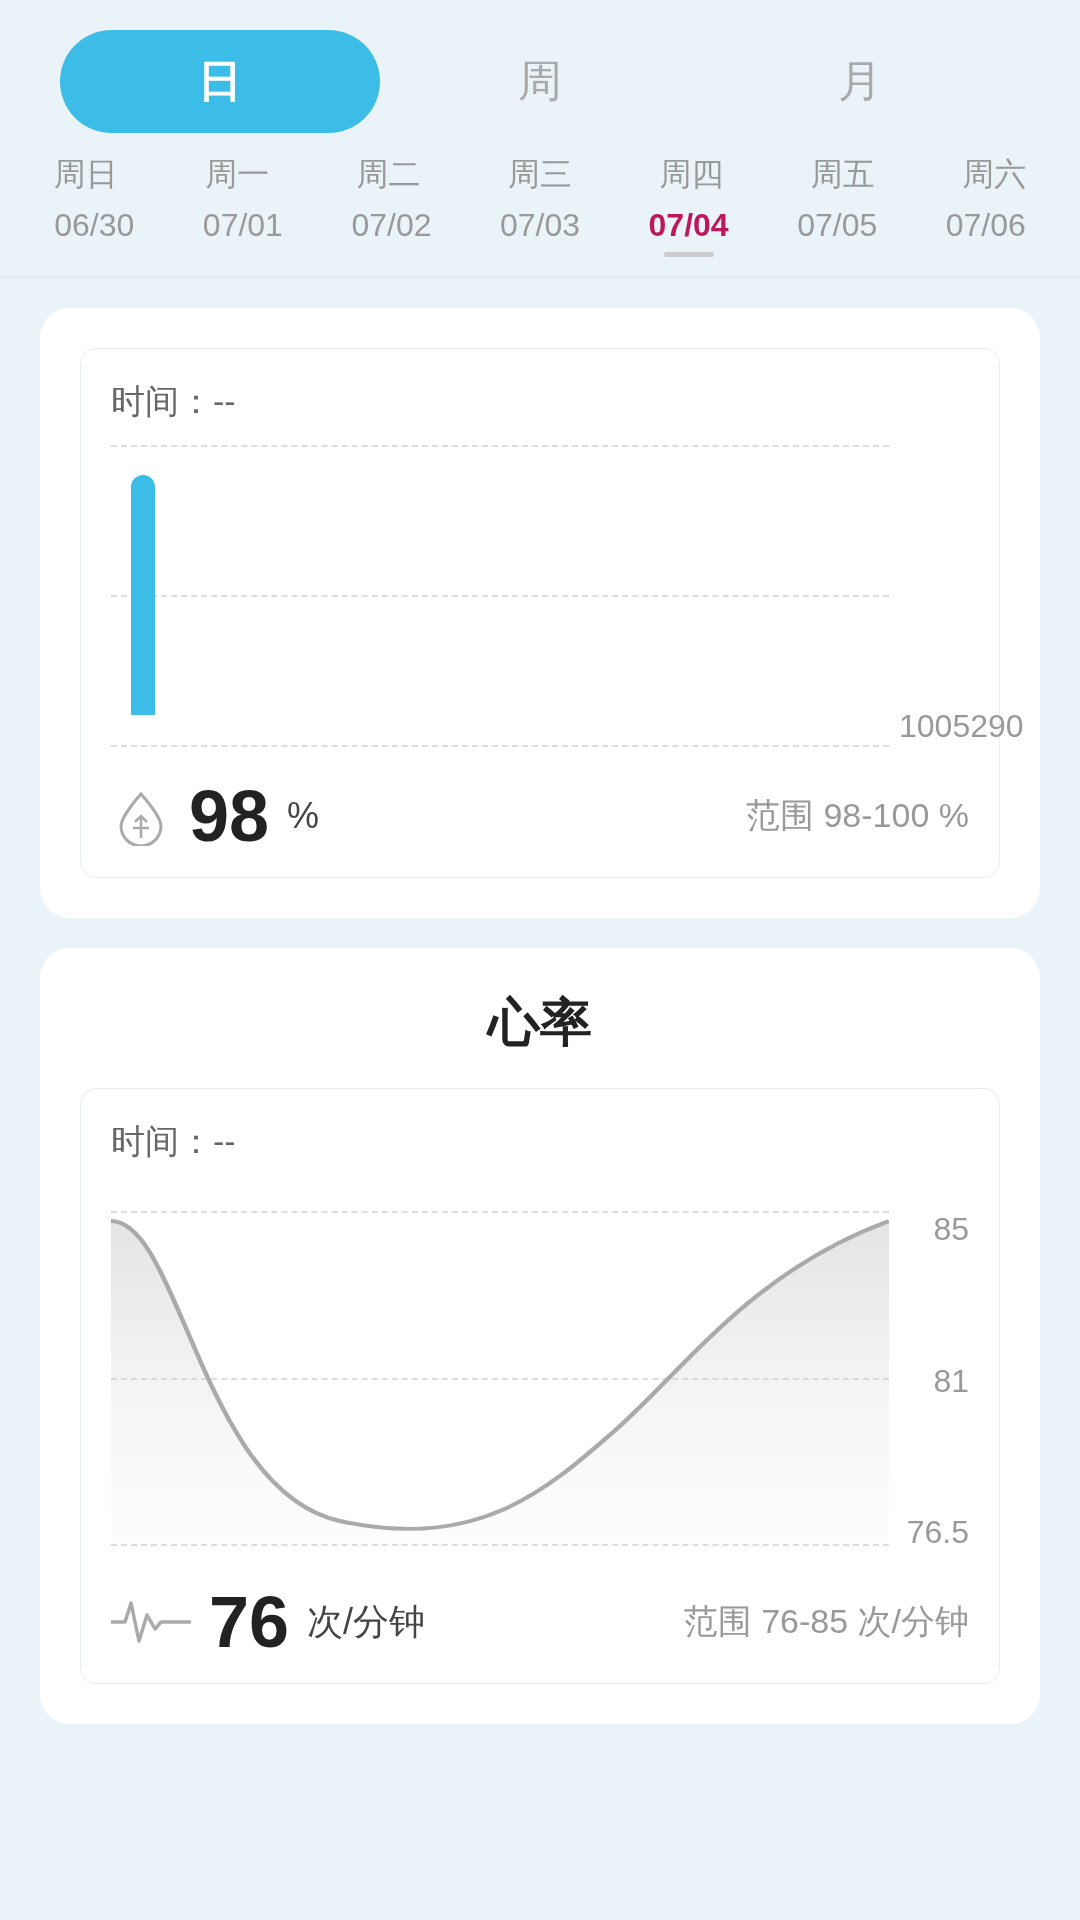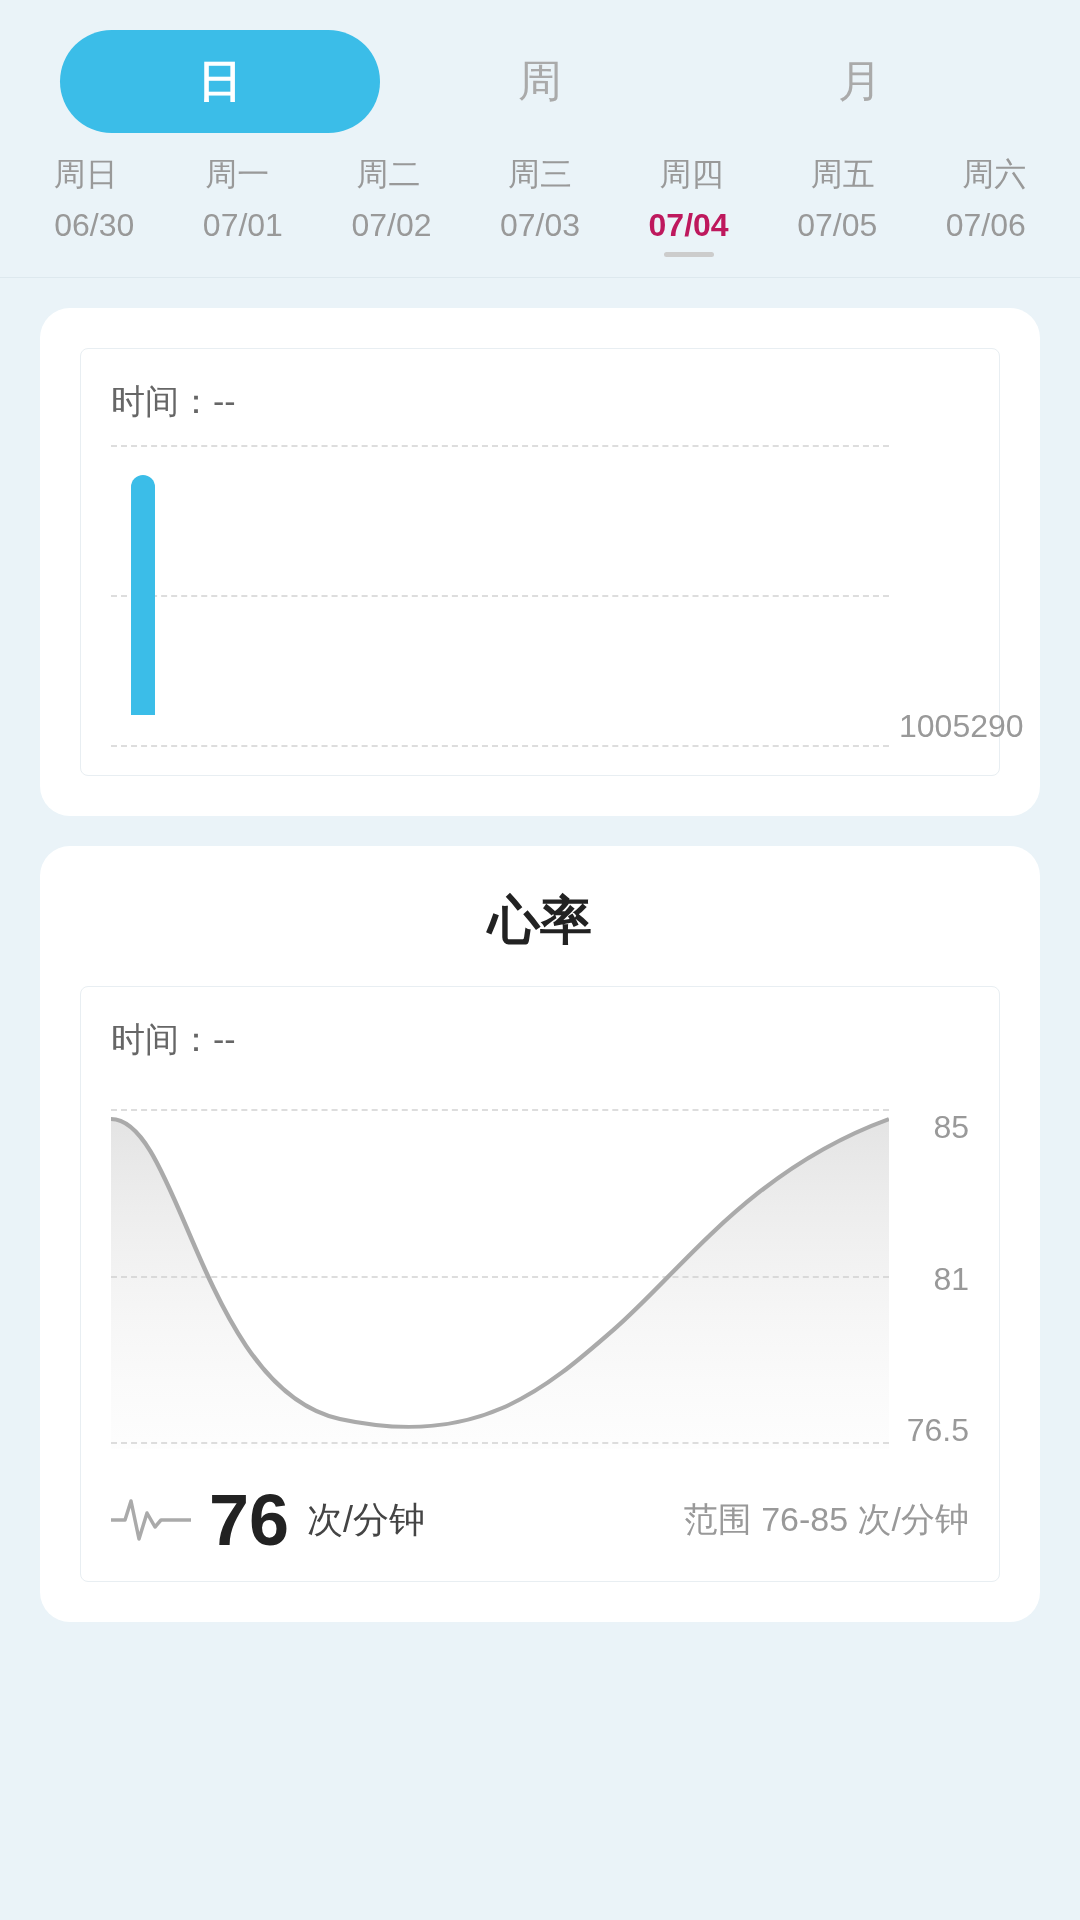--- a/index.html
+++ b/index.html
@@ -90,21 +90,21 @@
       font-size: 52px;
       font-weight: 700;
       color: #222;
       margin-bottom: 30px;
     }
 
     
     .chart-card {
       background: #fff;
       border: 1px solid #e8eef2;
-      border-radius: 8px;
+      border-radius: 16px;
       padding: 30px 30px 20px;
       position: relative;
     }
 
     .chart-time-label {
       font-size: 34px;
       color: #666;
       margin-bottom: 20px;
     }
 
@@ -274,20 +274,34 @@
 
           <div class="spo2-bar" style="height: 80%; bottom: 10%;"></div>
         </div>
 
         <div class="spo2-y-labels">
           <div class="spo2-y-label">100</div>
           <div class="spo2-y-label">52</div>
           <div class="spo2-y-label">90</div>
         </div>
       </div>
+      <div class="chart-footer">
+        <div class="chart-footer-left">
+
+          <svg width="60" height="60" viewBox="0 0 60 60">
+            <path d="M30 8 C30 8 10 30 10 40 a20 20 0 0 0 40 0 C50 30 30 8 30 8Z" fill="none" stroke="#aaa" stroke-width="3"></path>
+            <line x1="22" y1="42" x2="38" y2="42" stroke="#aaa" stroke-width="2.5"></line>
+            <line x1="30" y1="30" x2="30" y2="52" stroke="#aaa" stroke-width="2.5"></line>
+            <path d="M24 36 L30 30 L36 36" fill="none" stroke="#aaa" stroke-width="2.5"></path>
+          </svg>
+          <span class="value-display">98</span>
+          <span class="value-unit">%</span>
+        </div>
+        <div class="range-text">范围 98-100 %</div>
+      </div>
     </div>
   </div>
 </div>
 
 <div class="outer-section">
   <div class="section">
     <div class="section-title">心率</div>
     <div class="chart-card">
       <div class="chart-time-label">
         <span>时间：</span><span>--</span>

